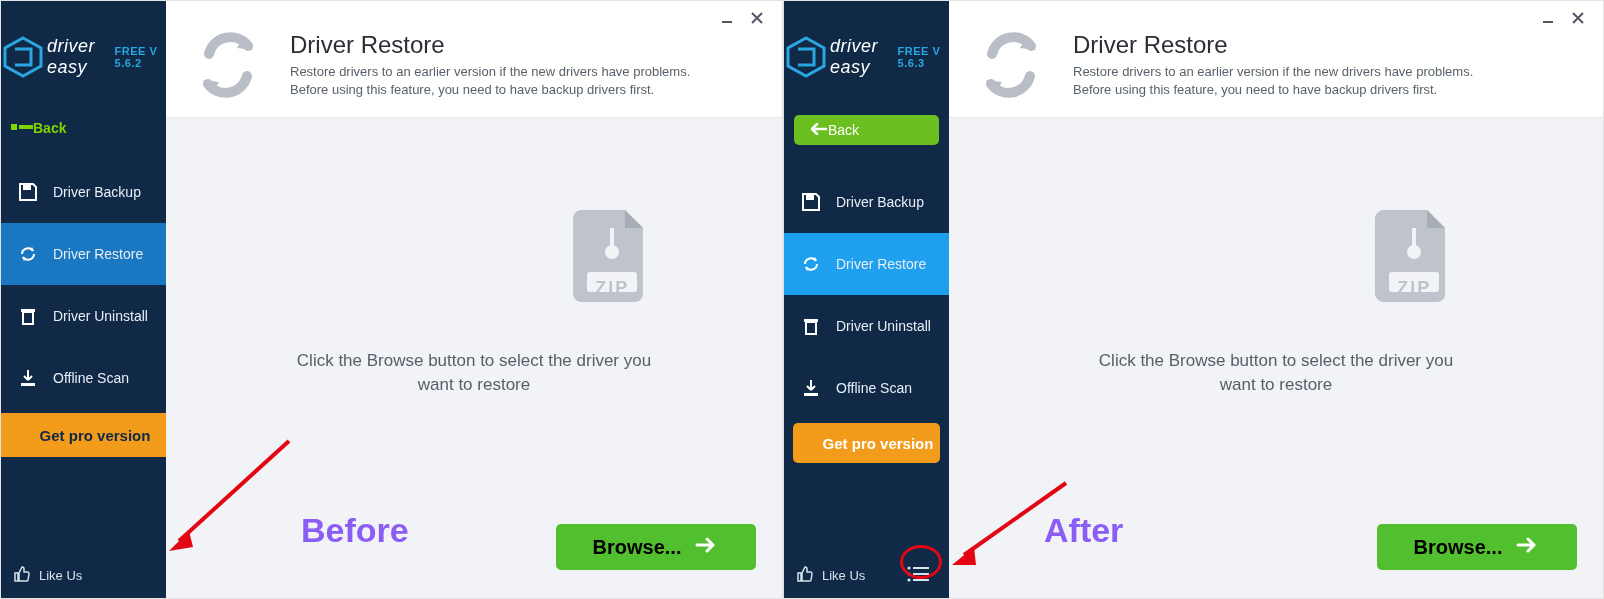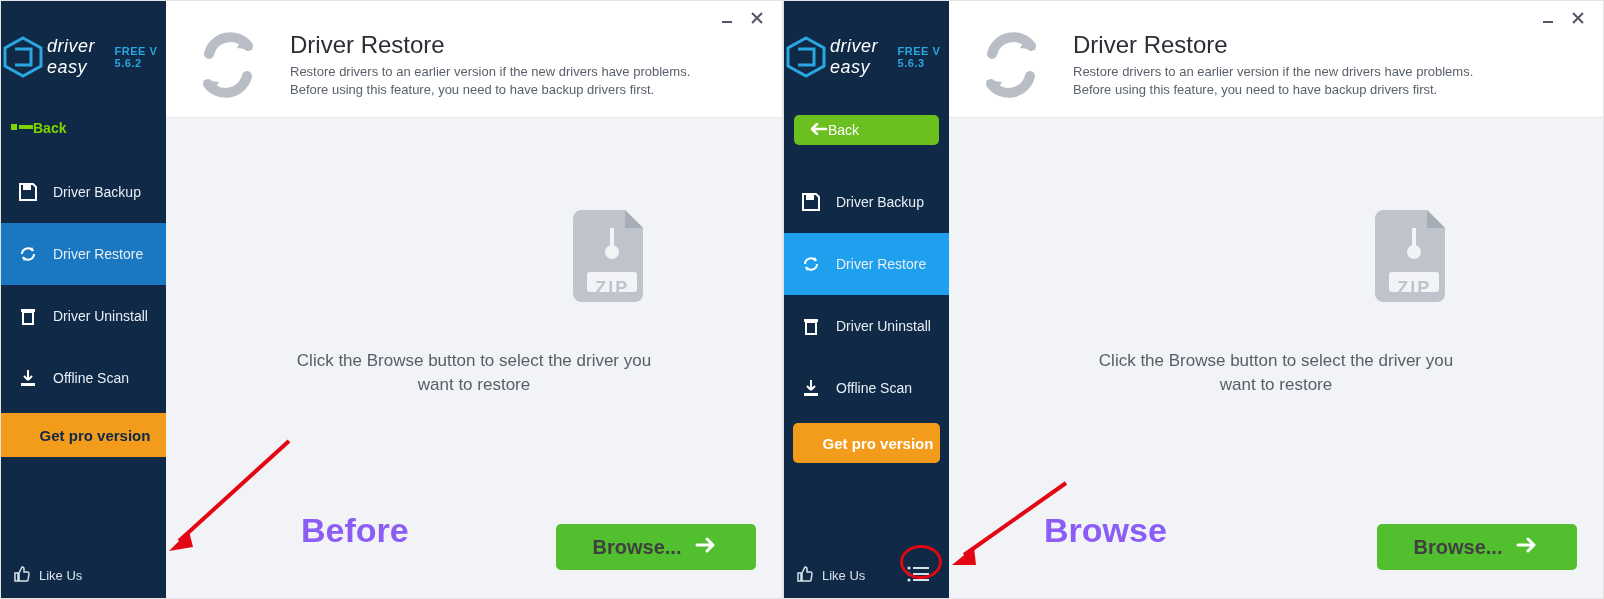--- a/index.html
+++ b/index.html
@@ -185,21 +185,21 @@
     bottom: 28px;
     right: 26px;
     width: 200px;
     height: 46px;
     background: #52bf2e;
     border-radius: 5px;
     display: flex;
     align-items: center;
     justify-content: center;
     gap: 14px;
-    color: #404040;
+    color: #000000;
     font-size: 20px;
     font-weight: 600;
     cursor: pointer;
   }
   
   .annotation-label {
     position: absolute;
     color: #8b5cf6;
     font-weight: 700;
     font-size: 34px;
@@ -486,21 +486,21 @@
         </div>
       </div>
       <div class="browse-btn">
         <span>Browse...</span>
         <span>
           <svg width="24" height="18" viewBox="0 0 24 18">
               <path d="M2 9h16m0 0l-6-6m6 6l-6 6" stroke="#fff" stroke-width="3" fill="none" stroke-linecap="round"></path>
             </svg>
         </span>
       </div>
-      <div class="annotation-label" style="left:95px">Browse</div>
+      <div class="annotation-label" style="left:95px">After</div>
     </div>
   </div>
   <svg class="arrow" style="left:162px;top:472px" width="130" height="100">
     <line x1="120" y1="10" x2="18" y2="82" stroke="#e30613" stroke-width="4"></line>
     <polygon points="6,92 28,74 30,92" fill="#e30613"></polygon>
   </svg>
   <div class="circle-highlight" style="left:116px;top:544px;width:42px;height:34px"></div>
 </div>
 
 </body></html>

